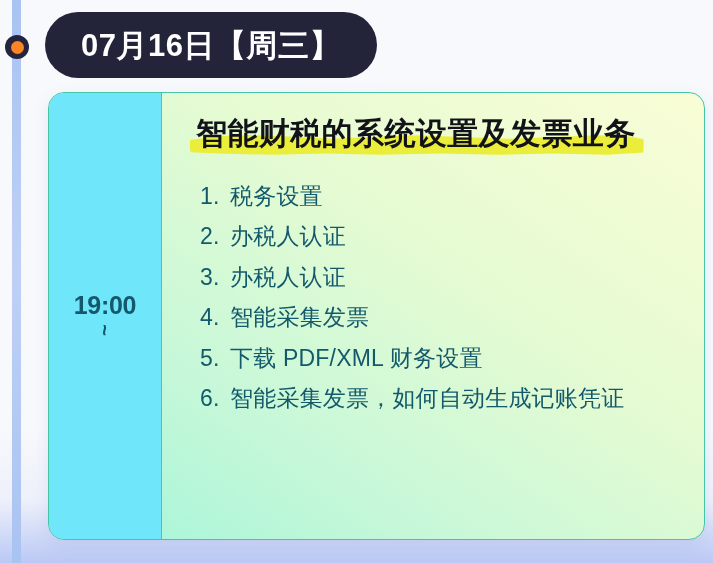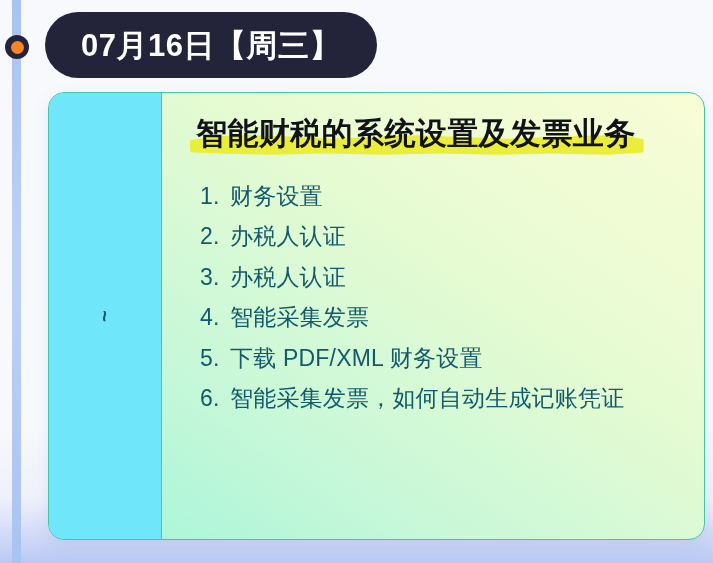--- a/index.html
+++ b/index.html
@@ -202,34 +202,35 @@
     <div class="inner"></div>
   </div>
 
   <div class="date-pill">
     <span class="date-pill-label">07月16日【周三】</span>
   </div>
 
   <div class="session-card">
 
     <div class="time-column">
+      <span class="time-value">19:00</span>
       <span class="time-sep">~</span>
     </div>
 
     <div class="content-column">
 
       <div class="session-title-wrap">
         <span class="highlighter"></span>
         <span class="session-title">智能财税的系统设置及发票业务</span>
       </div>
 
       <ul class="agenda-list">
         <li class="agenda-item">
           <span class="agenda-index">1.</span>
-          <span class="agenda-text">财务设置</span>
+          <span class="agenda-text">税务设置</span>
         </li>
         <li class="agenda-item">
           <span class="agenda-index">2.</span>
           <span class="agenda-text">办税人认证</span>
         </li>
         <li class="agenda-item">
           <span class="agenda-index">3.</span>
           <span class="agenda-text">办税人认证</span>
         </li>
         <li class="agenda-item">

